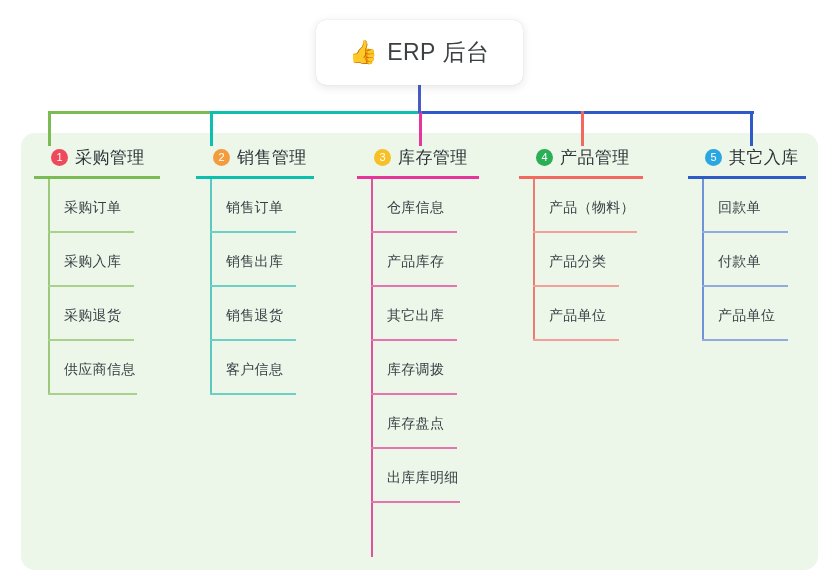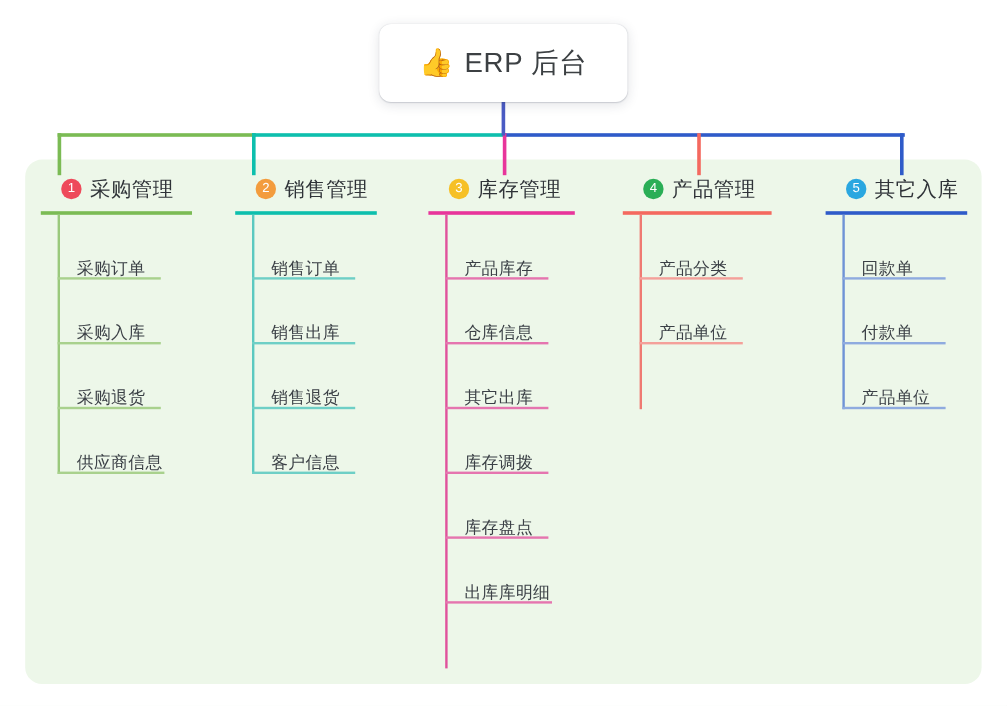--- a/index.html
+++ b/index.html
@@ -131,21 +131,21 @@
     position: relative;
     padding-top: 0;
   }
   .item {
     position: relative;
     height: 54px;
   }
   .item-label {
     position: absolute;
     left: 30px;
-    bottom: 0;
+    bottom: 16px;
     font-size: 14px;
     color: #3b4046;
     white-space: nowrap;
     letter-spacing: 0.3px;
   }
   .item-underline {
     position: absolute;
     left: 14px;
     bottom: 0;
     height: 2px;
@@ -231,25 +231,25 @@
       </div>
       <div class="column" style="left: 357px;">
         <div class="col-head">
           <span class="badge" style="background: rgb(246, 192, 38);">3</span>
           <span class="col-title">库存管理</span>
         </div>
         <div class="col-rule" style="width: 122px; background: rgb(232, 53, 155);"></div>
         <div class="items">
           <div class="col-rail" style="top: 0px; height: 378px; background: rgb(224, 82, 156);"></div>
           <div class="item">
+            <span class="item-label">仓库信息</span>
+            <div class="item-underline" style="background: rgb(229, 117, 175); width: 86px;"></div>
+          </div>
+          <div class="item">
             <span class="item-label">产品库存</span>
-            <div class="item-underline" style="background: rgb(229, 117, 175); width: 86px;"></div>
-          </div>
-          <div class="item">
-            <span class="item-label">仓库信息</span>
             <div class="item-underline" style="background: rgb(229, 117, 175); width: 86px;"></div>
           </div>
           <div class="item">
             <span class="item-label">其它出库</span>
             <div class="item-underline" style="background: rgb(229, 117, 175); width: 86px;"></div>
           </div>
           <div class="item">
             <span class="item-label">库存调拨</span>
             <div class="item-underline" style="background: rgb(229, 117, 175); width: 86px;"></div>
           </div>
@@ -265,20 +265,24 @@
       </div>
       <div class="column" style="left: 519px;">
         <div class="col-head">
           <span class="badge" style="background: rgb(42, 174, 86);">4</span>
           <span class="col-title">产品管理</span>
         </div>
         <div class="col-rule" style="width: 124px; background: rgb(244, 105, 95);"></div>
         <div class="items">
           <div class="col-rail" style="top: 0px; height: 162px; background: rgb(239, 122, 114);"></div>
           <div class="item">
+            <span class="item-label">产品（物料）</span>
+            <div class="item-underline" style="background: rgb(244, 160, 154); width: 104px;"></div>
+          </div>
+          <div class="item">
             <span class="item-label">产品分类</span>
             <div class="item-underline" style="background: rgb(244, 160, 154); width: 86px;"></div>
           </div>
           <div class="item">
             <span class="item-label">产品单位</span>
             <div class="item-underline" style="background: rgb(244, 160, 154); width: 86px;"></div>
           </div>
         </div>
       </div>
       <div class="column" style="left: 688px;">

